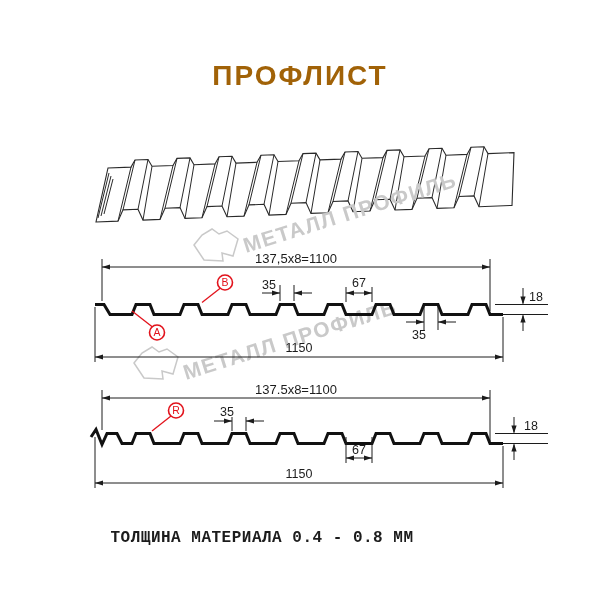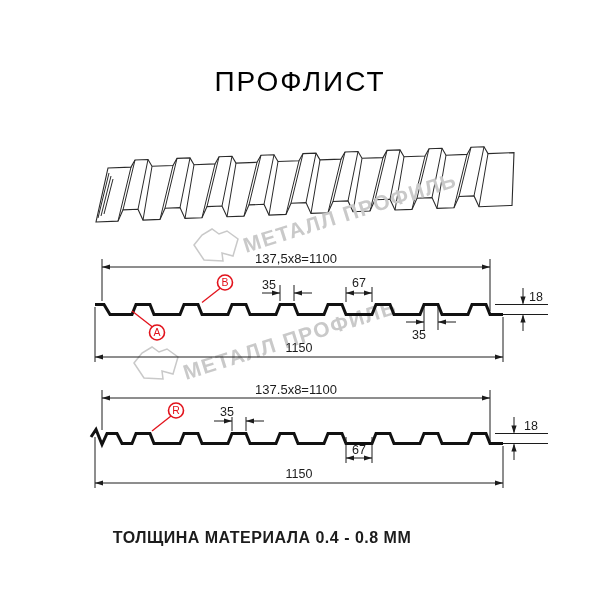--- a/index.html
+++ b/index.html
@@ -1,23 +1,23 @@
 <!DOCTYPE html>
 <html><head>
 <meta charset="utf-8">
 <style>
   html,body{margin:0;padding:0;background:#ffffff;}
   .page{position:relative;width:600px;height:600px;background:#ffffff;overflow:hidden;
         font-family:"Liberation Sans",sans-serif;}
-  .title{position:absolute;top:66px;left:0;width:600px;text-align:center;
-         font-size:28px;font-weight:400;letter-spacing:2px;color:#000000;}
+  .title{position:absolute;top:60px;left:0;width:600px;text-align:center;
+         font-size:28px;font-weight:700;letter-spacing:2px;color:#a16207;}
   .subtitle{position:absolute;top:86px;left:0;width:600px;text-align:center;
          font-size:13.5px;font-weight:600;letter-spacing:1px;color:#1c1c1c;}
   .footer{position:absolute;top:529px;left:0;width:524px;text-align:center;
-         font-size:16px;font-weight:600;letter-spacing:0.5px;color:#1c1c1c;}
+         font-size:16px;font-weight:600;letter-spacing:0.5px;color:#1c1c1c;font-family:Liberation Mono, monospace;}
   svg{position:absolute;top:0;left:0;}
   .dim{font:12.5px "Liberation Sans",sans-serif;fill:#1c1c1c;text-anchor:middle;}
   .mod{font:13px "Liberation Sans",sans-serif;fill:#1c1c1c;text-anchor:middle;}
   .ptl{font:10.5px "Liberation Sans",sans-serif;fill:#e2131c;text-anchor:middle;}
   .wmt{font:21px "Liberation Sans",sans-serif;font-weight:bold;fill:#c9c9c9;letter-spacing:1.5px;}
 </style>
 </head>
 <body>
 
 <div class="page">

